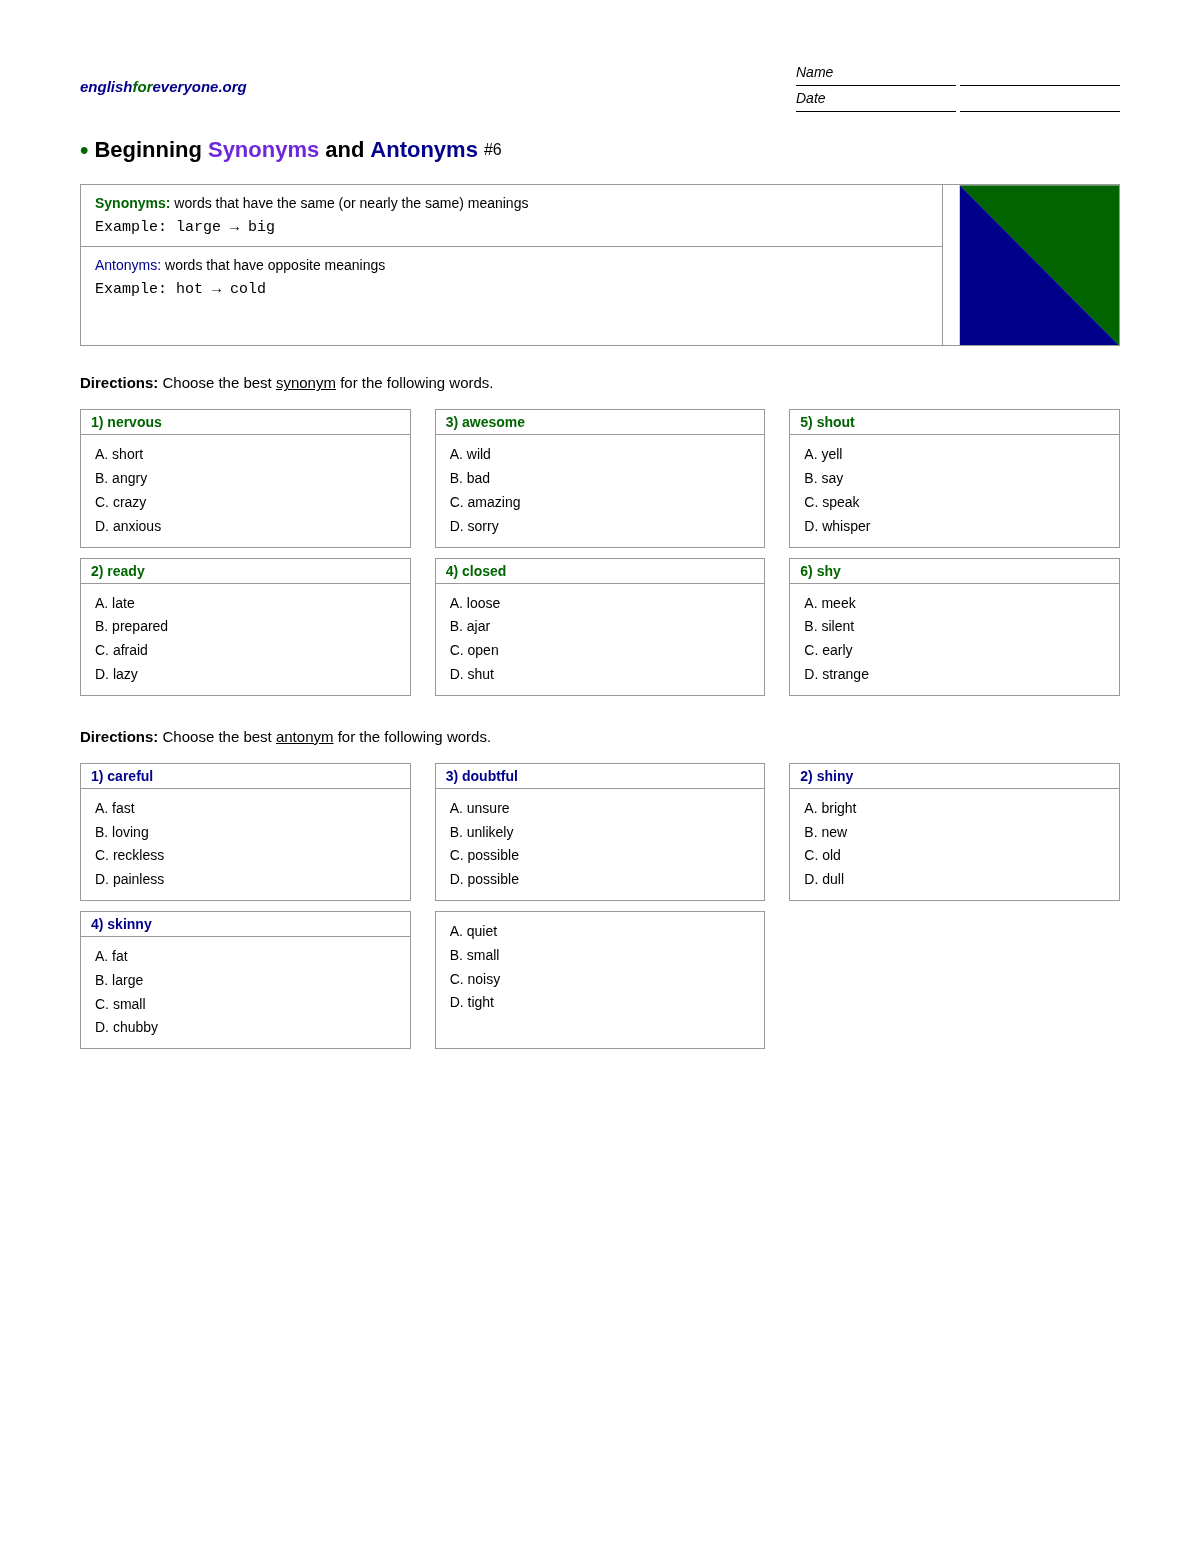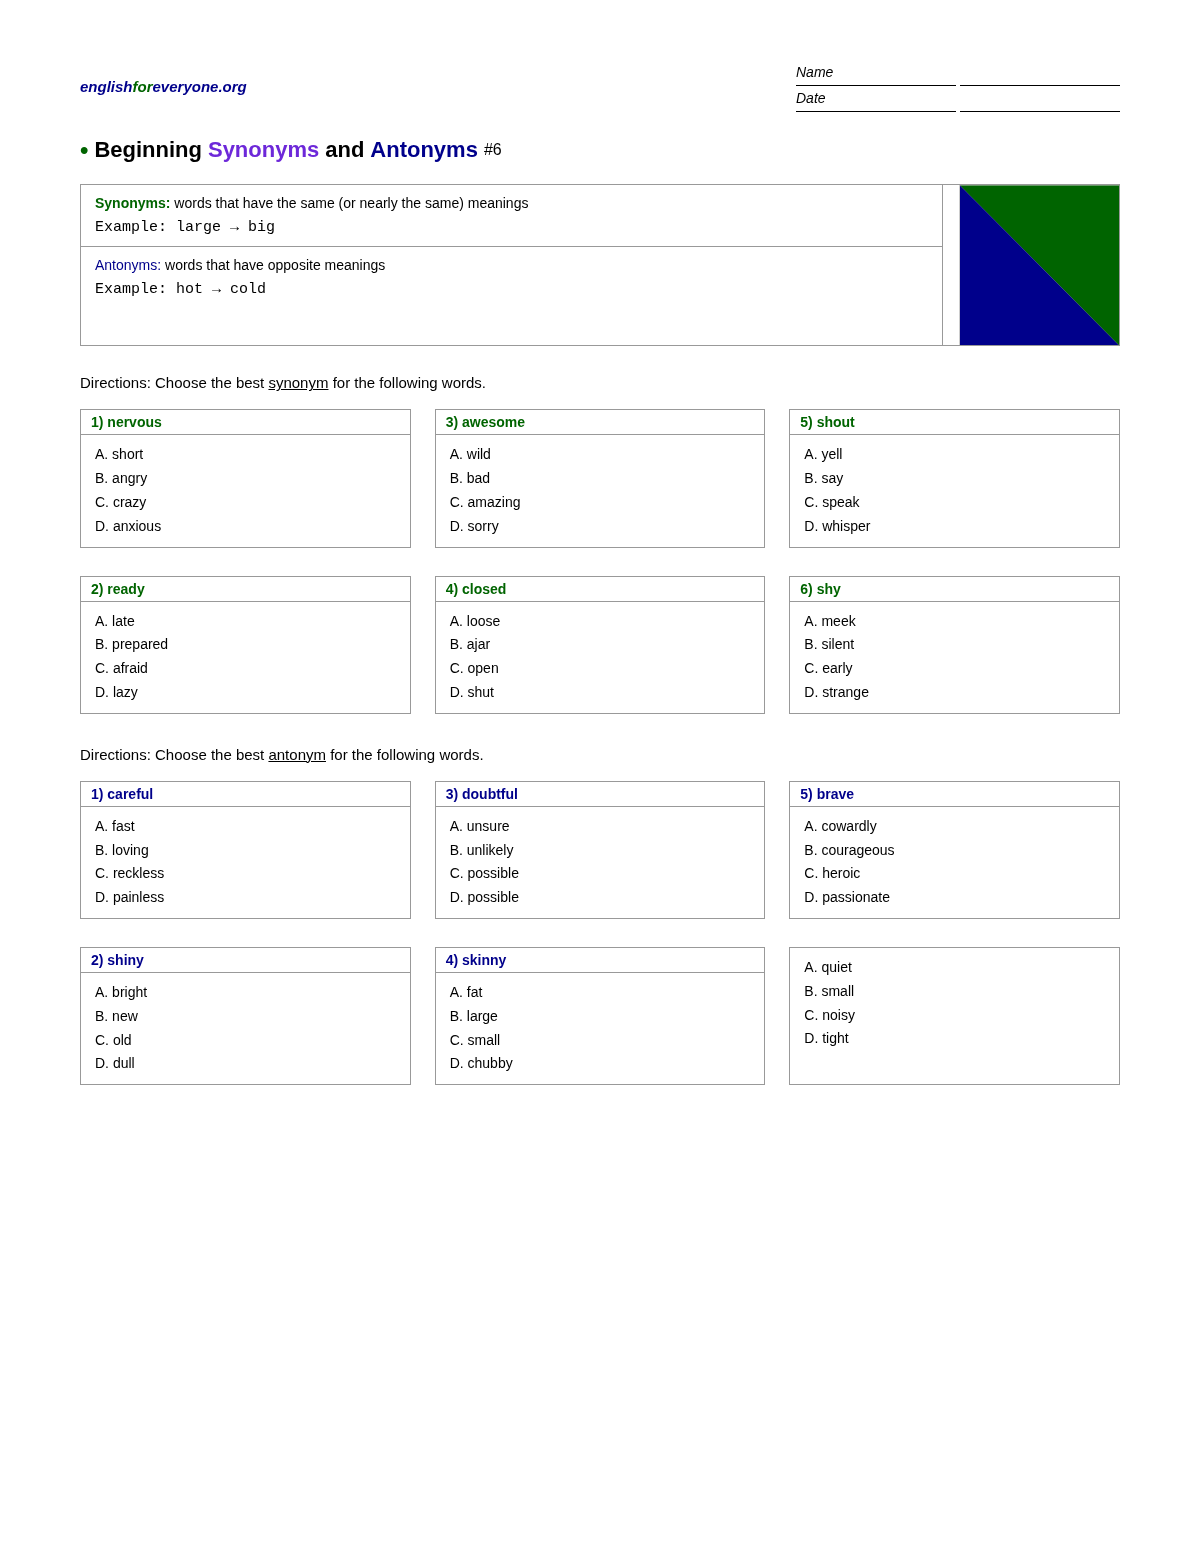--- a/index.html
+++ b/index.html
@@ -88,27 +88,27 @@
       position: absolute;
       top: 0; left: 0; right: 0; bottom: 0;
       background: #00008B;
       clip-path: polygon(0 0, 0 100%, 100% 100%);
     }
 
     .directions-text {
       font-size: 15px;
       margin-bottom: 18px;
     }
-    .directions-text strong { font-weight: normal; }
+    .directions-text strong { font-weight: bold; }
     .directions-text a { color: #000; text-decoration: underline; }
 
     .questions-grid {
       display: grid;
       grid-template-columns: repeat(3, 1fr);
-      gap: 28px 24px;
+      gap: 10px 24px;
       margin-bottom: 30px;
     }
     .question-block {
       border: 1px solid #999;
       padding: 0;
     }
     .question-header {
       background: #fff;
       border-bottom: 1px solid #999;
       padding: 4px 10px;
@@ -245,29 +245,20 @@
     <div class="question-block">
       <div class="question-header antonym-header">3)  doubtful</div>
       <div class="question-options">
         <p>A.  unsure</p>
         <p>B.  unlikely</p>
         <p>C.  possible</p>
         <p>D.  possible</p>
       </div>
     </div>
     <div class="question-block">
-      <div class="question-header antonym-header">5)  brave</div>
-      <div class="question-options">
-        <p>A.  cowardly</p>
-        <p>B.  courageous</p>
-        <p>C.  heroic</p>
-        <p>D.  passionate</p>
-      </div>
-    </div>
-    <div class="question-block">
       <div class="question-header antonym-header">2)  shiny</div>
       <div class="question-options">
         <p>A.  bright</p>
         <p>B.  new</p>
         <p>C.  old</p>
         <p>D.  dull</p>
       </div>
     </div>
     <div class="question-block">
       <div class="question-header antonym-header">4)  skinny</div>

